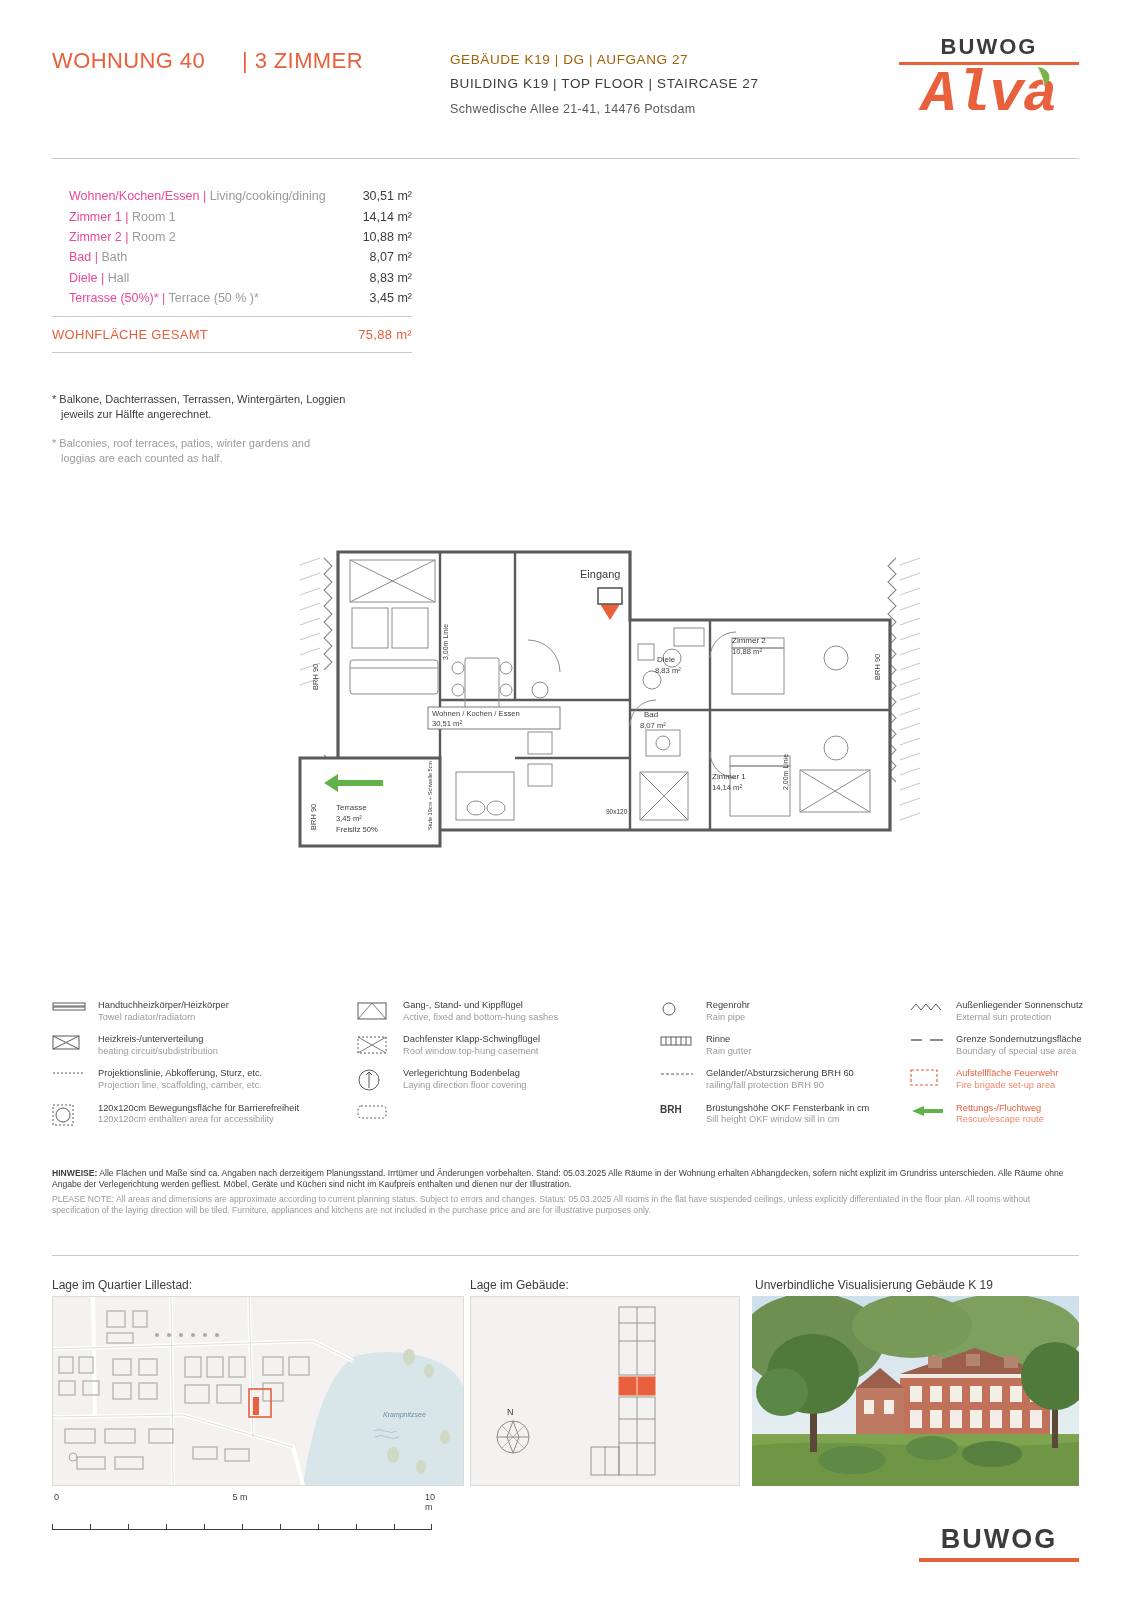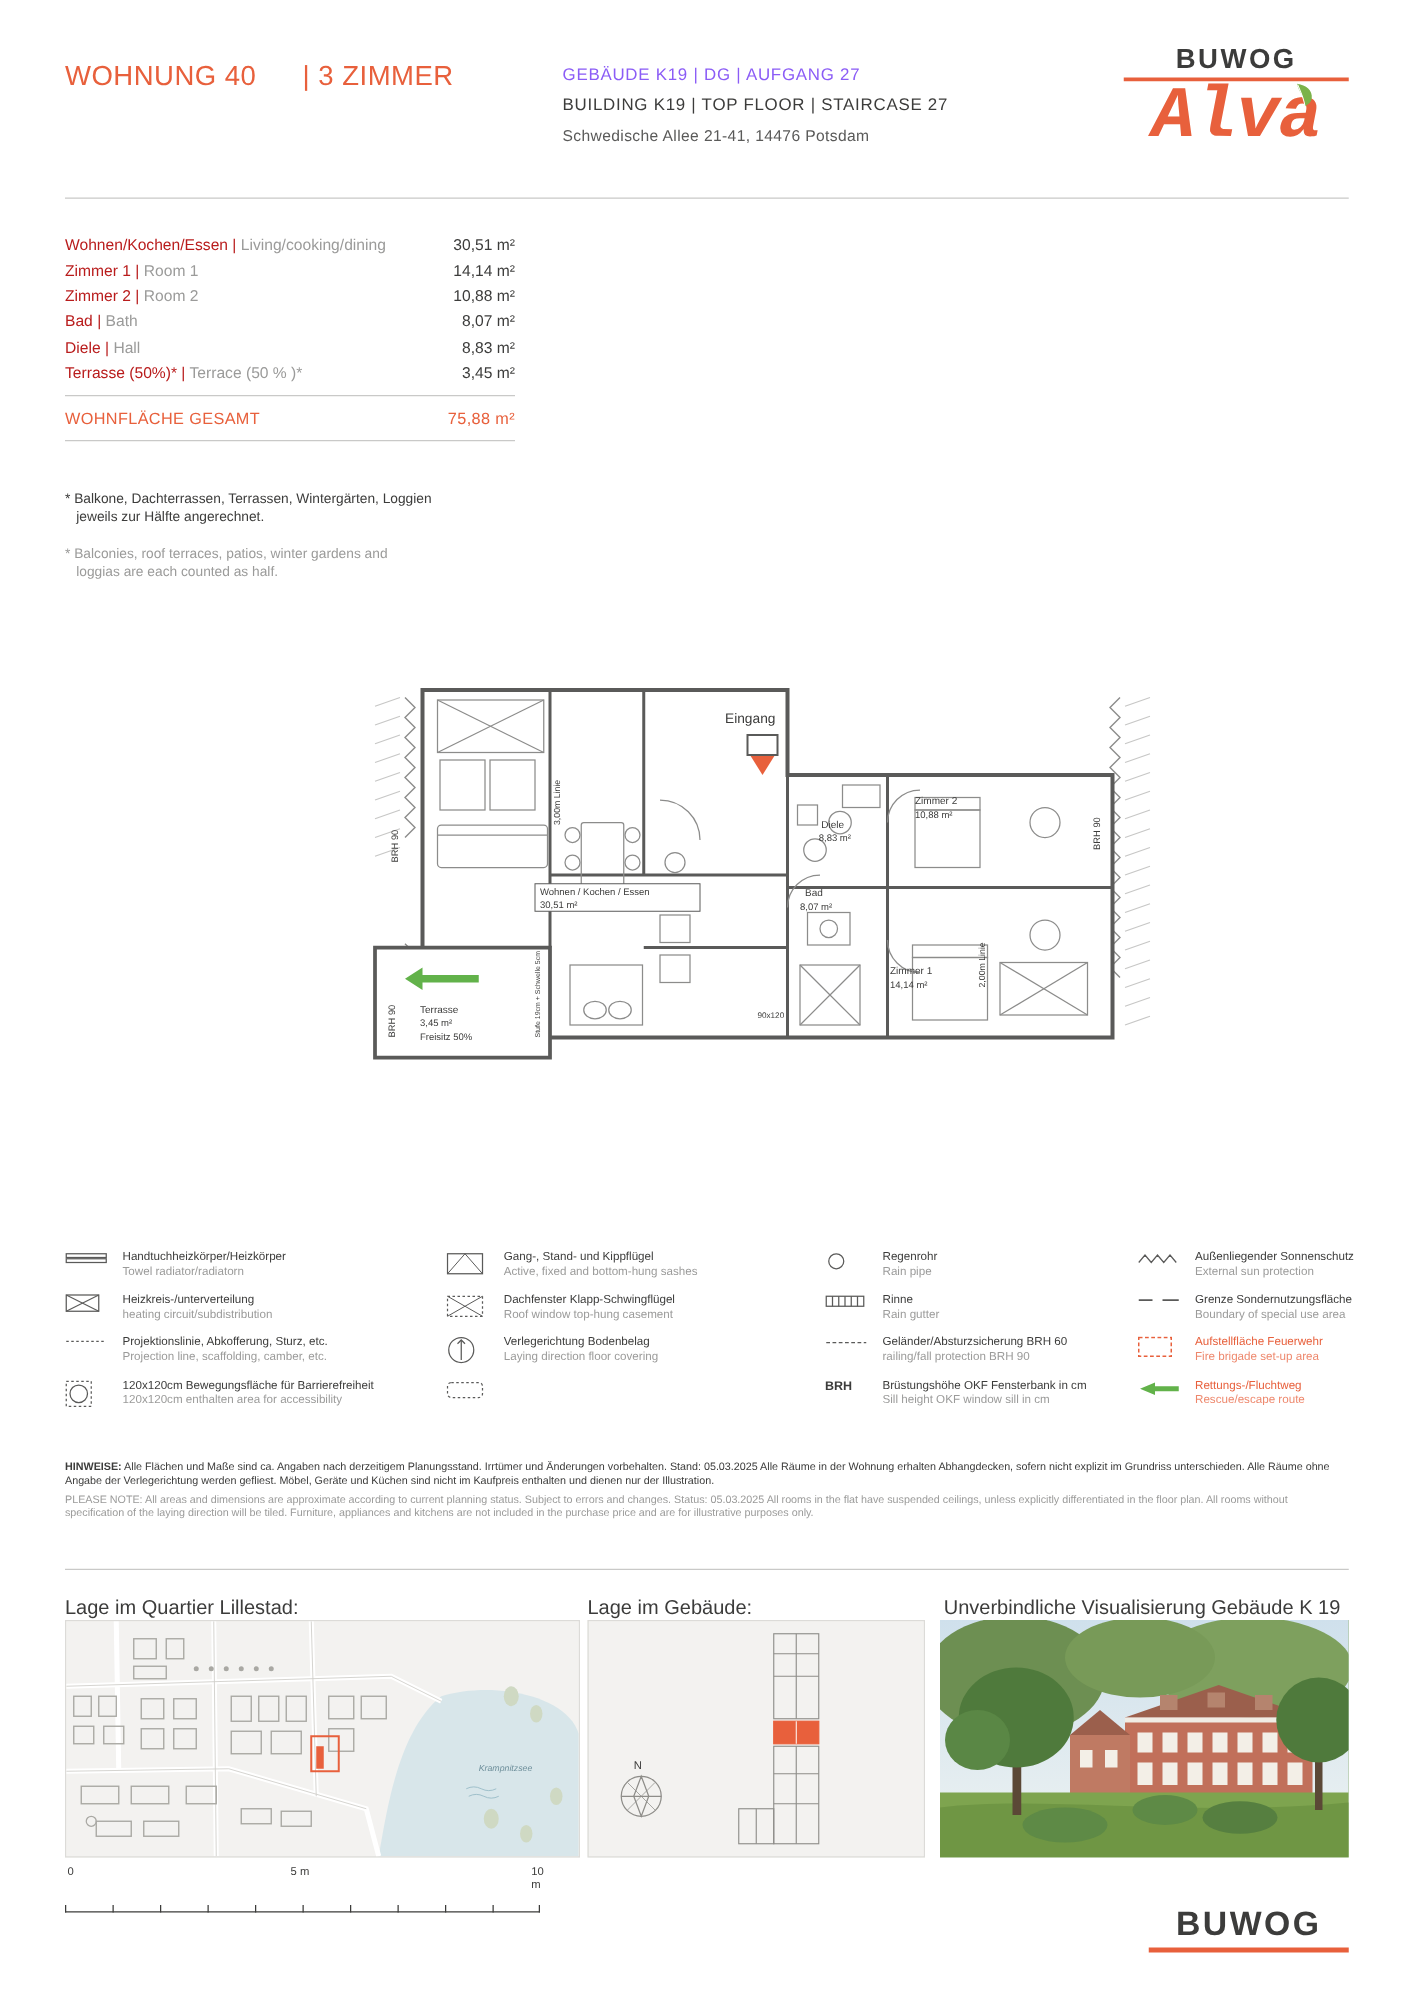--- a/index.html
+++ b/index.html
@@ -15,36 +15,36 @@
   .page { position:relative; width:1131px; height:1600px; }
 
   
   .header { position:absolute; left:52px; top:48px; width:1027px; }
   .h-title-de { font-size:22px; letter-spacing:0.4px; color:#e8603c; font-weight:400; }
   .h-title-en { font-size:22px; letter-spacing:0.4px; color:#3c3c3b; font-weight:400; margin-top:4px; }
   .h-left { position:absolute; left:0; top:0; width:400px; }
   .h-row { display:flex; }
   .h-row .lbl { width:190px; }
   .h-mid { position:absolute; left:398px; top:4px; width:420px; }
-  .h-mid .l1 { font-size:13.5px; letter-spacing:0.6px; color:#8b5cf6; }
+  .h-mid .l1 { font-size:13.5px; letter-spacing:0.6px; color:#a16207; }
   .h-mid .l2 { font-size:13.5px; letter-spacing:0.6px; color:#3c3c3b; margin-top:9px; }
   .h-mid .l3 { font-size:12.5px; letter-spacing:0.3px; color:#5a5a59; margin-top:11px; }
 
   .logo { position:absolute; right:0; top:-14px; width:180px; text-align:center; }
   .logo .buwog { font-size:22px; letter-spacing:2px; color:#3c3c3b; font-weight:700; }
   .logo .buwog-rule { height:3px; background:#e8603c; margin:2px 0 0 0; }
   .logo .alva { font-size:58px; line-height:0.95; color:#e8603c; font-family:Liberation Mono, monospace; font-style:italic; font-weight:700; letter-spacing:-1px; margin-top:2px;}
   .logo .leaf { position:absolute; right:26px; top:30px; width:18px; height:22px; }
 
   .hr { position:absolute; left:52px; height:1px; background:#c9c9c8; width:1027px; }
 
   
   .areas { position:absolute; left:52px; top:186px; width:360px; font-size:12.5px; }
   .area-row { display:flex; justify-content:space-between; padding:3.2px 0; }
-  .area-row .n-de { color:#b91c1c; }
+  .area-row .n-de { color:#ec4899;margin-left:17px; }
   .area-row .n-en { color:#9b9b9a; }
   .area-row .val { color:#3c3c3b; }
   .areas-sep { height:1px; background:#c9c9c8; margin:8px 0 0 0; }
   .total { display:flex; justify-content:space-between; font-size:13px; color:#e8603c; padding:10px 0 10px 0; letter-spacing:0.3px;}
   .total-sep { height:1px; background:#c9c9c8; }
 
   .footnotes { position:absolute; left:52px; top:392px; width:400px; font-size:11px; line-height:1.35; }
   .fn-de { color:#3c3c3b; }
   .fn-en { color:#9b9b9a; margin-top:14px; }
   .fn-ind { padding-left:9px; display:block; }
@@ -62,21 +62,21 @@
   .lg-txt .en { color:#9b9b9a; }
   .lg-txt .orange { color:#e8603c; }
 
   
   .note { position:absolute; left:52px; top:1168px; width:1027px; font-size:8.6px; line-height:1.33; }
   .note .de { color:#3c3c3b; }
   .note .en { color:#9b9b9a; margin-top:3px; }
   .note b { font-weight:700; }
 
   
-  .bot-title { position:absolute; font-size:16px; color:#3c3c3b; }
+  .bot-title { position:absolute; font-size:12px; color:#3c3c3b; }
 
   .maprule { position:absolute; left:52px; top:1255px; width:1027px; height:1px; background:#c9c9c8; }
 
   
   .scale { position:absolute; left:52px; top:1505px; width:380px; font-size:9px; color:#3c3c3b; }
   .scale .bar { position:relative; height:1px; background:#3c3c3b; margin-top:10px; }
   .scale .tick { position:absolute; top:-5px; width:1px; height:6px; background:#3c3c3b; }
   .scale .lbl { position:absolute; top:-13px; font-size:9px; transform:translateX(-50%); }
 
   .footer-logo { position:absolute; right:52px; bottom:38px; width:160px; text-align:center; }

